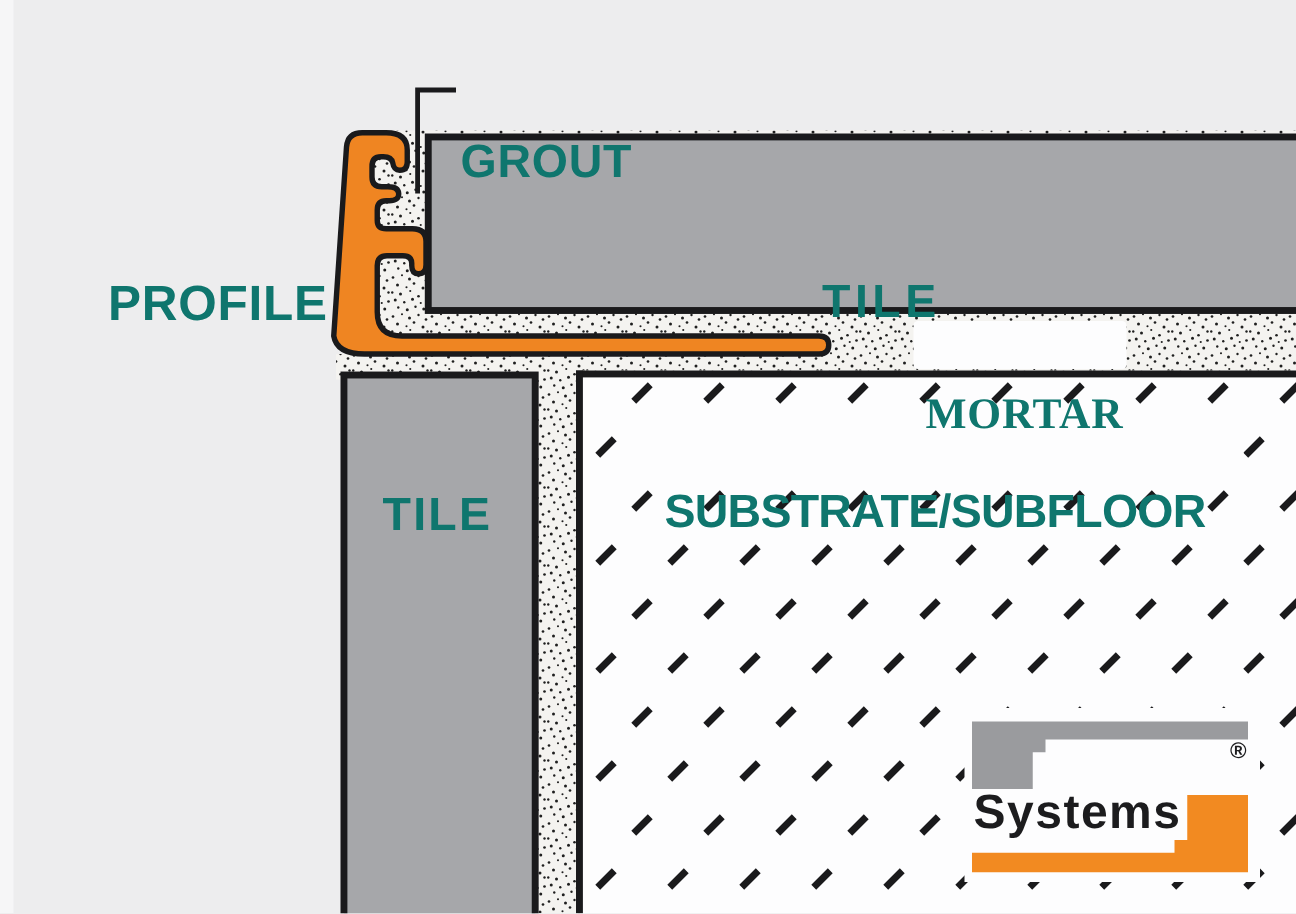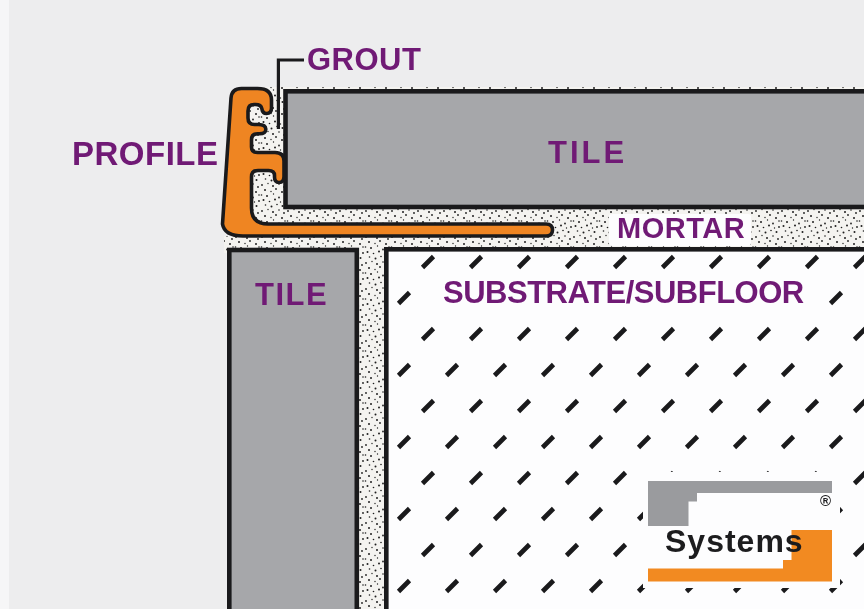--- a/index.html
+++ b/index.html
@@ -1,21 +1,21 @@
 <!DOCTYPE html>
 <html><head>
 <meta charset="utf-8">
 <style>
   html,body{margin:0;padding:0;background:#EDEDEE;}
   #stage{position:relative;width:864px;height:609px;overflow:hidden;
          font-family:"Liberation Sans",sans-serif;background:#EDEDEE;}
   #stage svg{position:absolute;left:0;top:0;}
   .lbl{position:absolute;font-weight:bold;font-size:31px;line-height:1;
-       color:#701a75;white-space:nowrap;letter-spacing:0.5px;
-       font-family:"Liberation Sans",sans-serif;}
+       color:#0f766e;white-space:nowrap;letter-spacing:0.5px;
+       font-family:"Liberation Sans",sans-serif;margin-top:48px;}
   .logo-txt{position:absolute;font-weight:bold;line-height:1;color:#1C1C1E;
        white-space:nowrap;font-family:"Liberation Sans",sans-serif;}
 </style>
 </head>
 <body>
 
 <div id="stage">
 
   <svg width="864" height="609" viewBox="0 0 864 609">
     <defs>
@@ -116,21 +116,21 @@
 
     <path d="M 304,60 L 278.4,60 L 278.4,129" fill="none" stroke="#1A1A1C" stroke-width="3.2" stroke-linejoin="miter"></path>
   </svg>
 
   <div class="lbl" style="left:307px;top:44px;font-size:31px;">GROUT</div>
 
   <div class="lbl" style="left:72px;top:137px;font-size:33px;">PROFILE</div>
 
   <div class="lbl" style="left:548px;top:137px;font-size:31px;letter-spacing:3px;">TILE</div>
 
-  <div class="lbl" style="left:617px;top:214px;font-size:29px;">MORTAR</div>
+  <div class="lbl" style="left:617px;top:214px;font-size:29px;font-family:Liberation Serif, serif;">MORTAR</div>
 
   <div class="lbl" style="left:255px;top:279px;font-size:31px;letter-spacing:1.5px;">TILE</div>
 
   <div class="lbl" style="left:443px;top:277px;font-size:31px;letter-spacing:-0.5px;">SUBSTRATE/SUBFLOOR</div>
 
-  <div class="logo-txt" style="left:649px;top:525px;font-size:32px;letter-spacing:1px;margin-left:16px;">Systems</div>
+  <div class="logo-txt" style="left:649px;top:525px;font-size:32px;letter-spacing:1px;">Systems</div>
   <div class="logo-txt" style="left:820px;top:493px;font-size:15px;">®</div>
 </div>
 
 </body></html>

